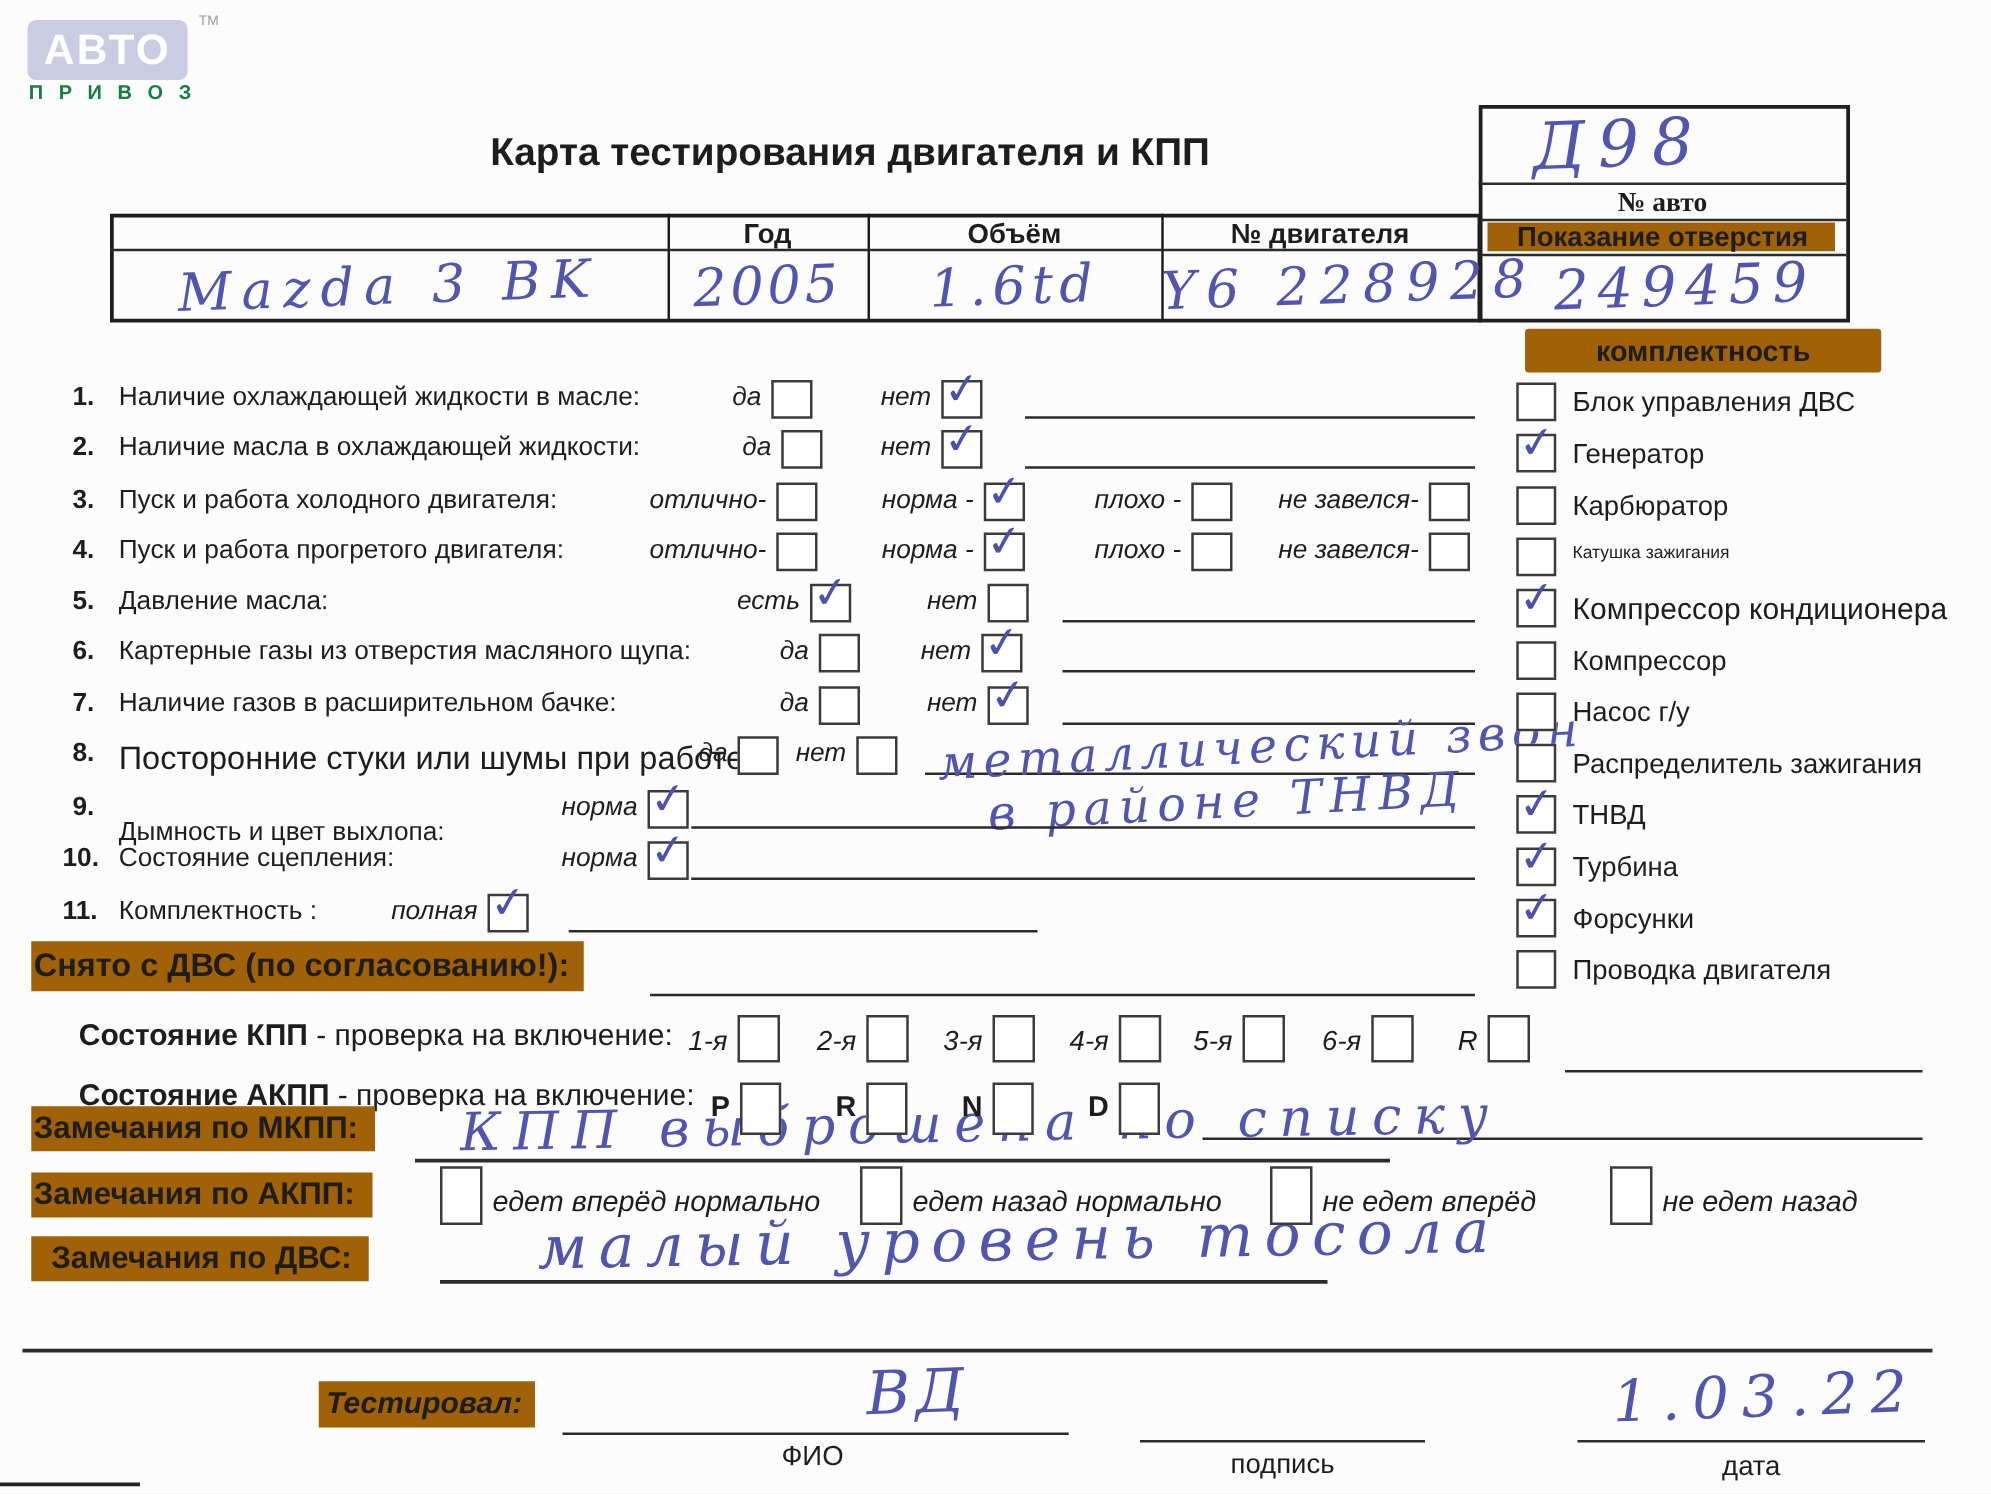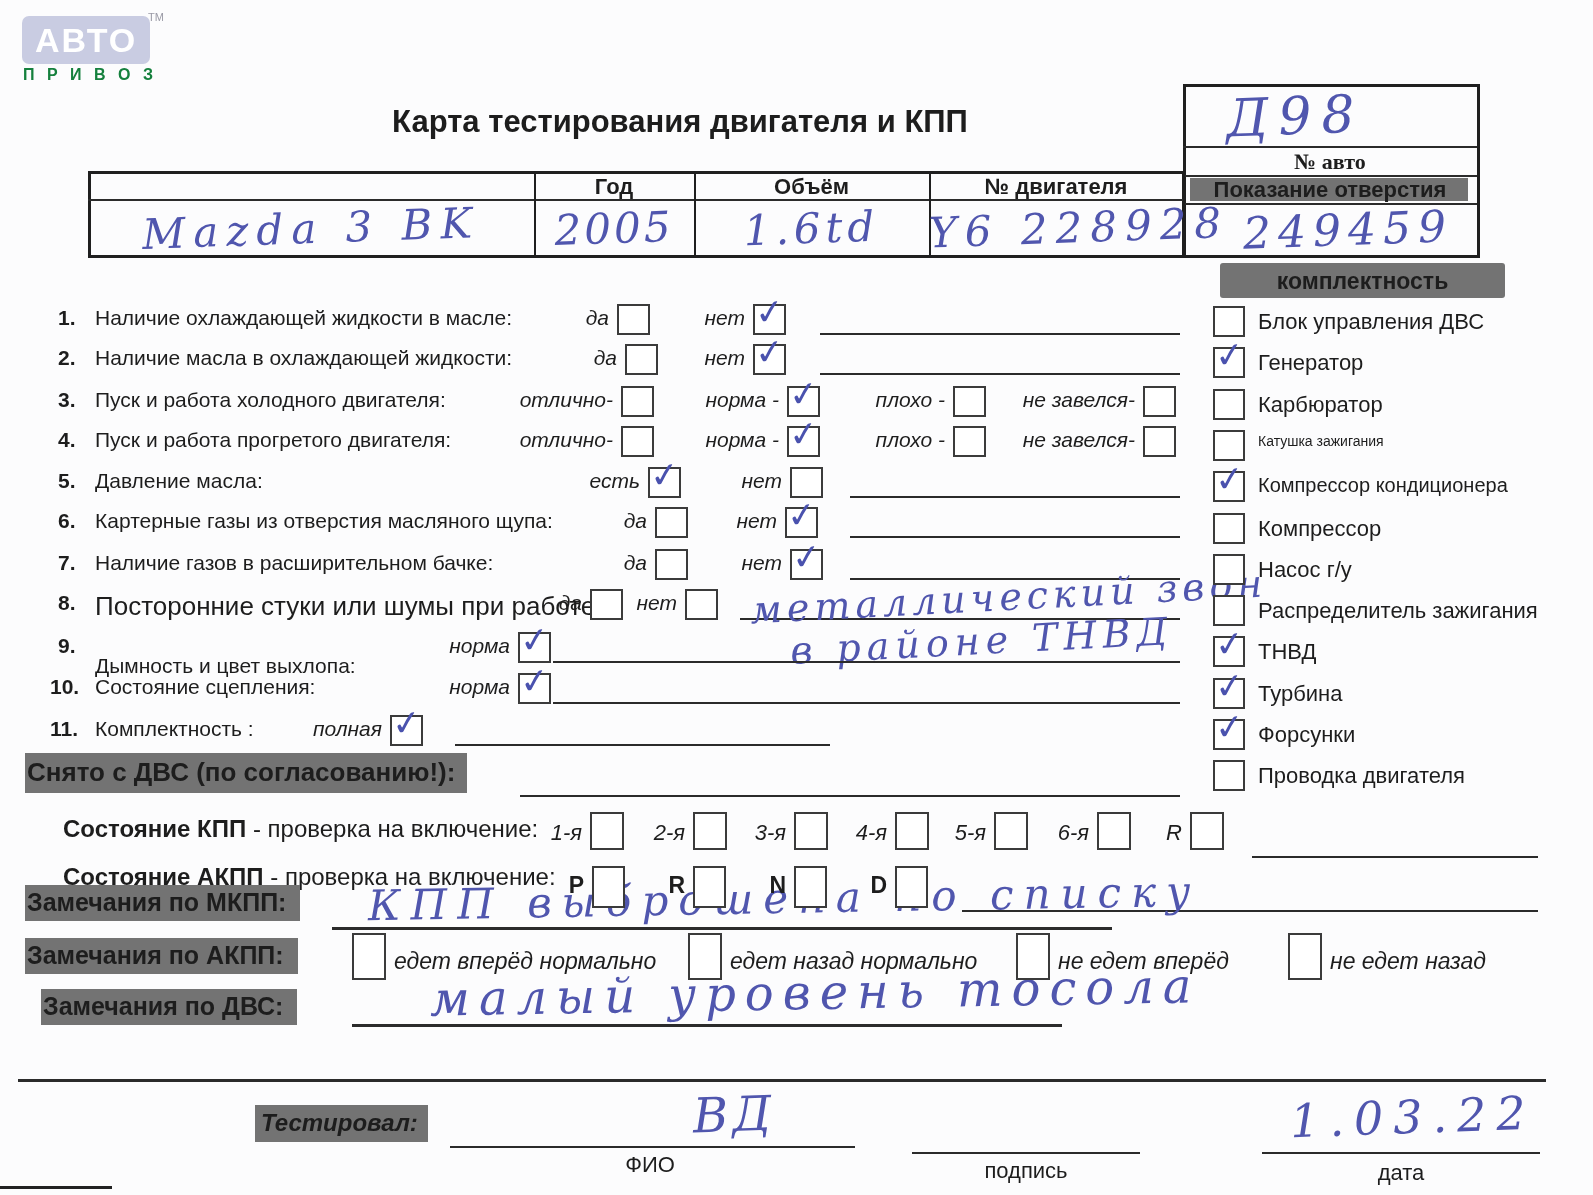--- a/index.html
+++ b/index.html
@@ -4,35 +4,35 @@
 <style>
   html,body{margin:0;padding:0;background:#e9e9e9;}
   #page{position:relative;width:1593px;height:1195px;background:#fcfcfd;overflow:hidden;
         font-family:"Liberation Sans",sans-serif;}
   .abs{position:absolute;}
   .lbl{position:absolute;color:#1d1d1d;font-family:"Liberation Sans",sans-serif;white-space:nowrap;}
   .b{font-weight:bold;}
   .it{font-style:italic;}
   .box{position:absolute;border:2px solid #3b3b3b;background:#fff;}
   .line{position:absolute;background:#2b2b2b;height:2px;}
-  .hl{background:#737373;}
+  .hl{background:#a16207;}
   .hw{position:absolute;color:#5056ae;font-family:"DejaVu Serif",serif;font-style:italic;white-space:nowrap;}
   .chk{position:absolute;color:#4a52ae;font-weight:bold;font-family:"DejaVu Sans",sans-serif;
        transform:rotate(-6deg);pointer-events:none;}
   .cell-border{position:absolute;border:3px solid #1f1f1f;background:transparent;}
 </style>
 </head>
 <body>
 
 <div id="page">
 
   <div class="abs" style="left:22px;top:16px;width:128px;height:48px;background:#c9cce2;border-radius:7px;"></div>
   <div class="lbl b" style="left:22px;top:21px;width:128px;text-align:center;color:#ffffff;font-size:34px;letter-spacing:2px;">АВТО</div>
   <div class="lbl b" style="left:10px;top:66px;width:160px;text-align:center;color:#15803d;font-size:16px;letter-spacing:4px;">П Р И В О З</div>
-  <div class="lbl" style="left:148px;top:11px;font-size:11px;color:#9a9aa6;">TM</div>
+  <div class="lbl" style="left:159px;top:11px;font-size:11px;color:#9a9aa6;">TM</div>
 
   <div class="lbl b" style="left:320px;top:104px;width:720px;text-align:center;font-size:31px;">Карта тестирования двигателя  и КПП</div>
 
   <div class="cell-border" style="left:1183px;top:84px;width:291px;height:168px;"></div>
   <div class="line" style="left:1183px;top:146px;width:294px;"></div>
   <div class="line" style="left:1183px;top:175px;width:294px;"></div>
   <div class="line" style="left:1183px;top:203px;width:294px;"></div>
   <div class="abs hl" style="left:1190px;top:178px;width:278px;height:23px;"></div>
   <div class="lbl b" style="left:1183px;top:149px;width:294px;text-align:center;font-size:22px;font-family:Liberation Serif, serif;">№ авто</div>
   <div class="lbl b" style="left:1183px;top:177px;width:294px;text-align:center;font-size:22px;">Показание отверстия</div>
@@ -66,21 +66,21 @@
     <span class="hl" style="padding:3px 14px 5px 2px;">Замечания по МКПП:</span>
   </div>
   <div class="line" style="left:332px;top:927px;width:780px;height:3px;"></div>
   <div class="hw" style="left:368px;top:874px;font-size:42px;letter-spacing:10px;transform:rotate(-1deg);">КПП выброшена по списку</div>
 
   <div class="lbl b" style="left:25px;top:941px;font-size:25px;">
     <span class="hl" style="padding:3px 14px 5px 2px;">Замечания по АКПП:</span>
   </div>
 
   <div class="lbl b" style="left:25px;top:992px;font-size:25px;">
-    <span class="hl" style="padding:3px 14px 5px 2px;margin-left:16px;">Замечания по ДВС:</span>
+    <span class="hl" style="padding:3px 14px 5px 16px;">Замечания по ДВС:</span>
   </div>
   <div class="line" style="left:352px;top:1024px;width:710px;height:3px;"></div>
   <div class="hw" style="left:430px;top:964px;font-size:48px;letter-spacing:9px;transform:rotate(-1deg);">малый уровень тосола</div>
 
   <div class="line" style="left:18px;top:1079px;width:1528px;height:3px;"></div>
 
   <div class="lbl b it" style="left:255px;top:1109px;font-size:24px;">
     <span class="hl" style="padding:4px 10px 6px 6px;">Тестировал:</span>
   </div>
   <div class="line" style="left:450px;top:1146px;width:405px;"></div>
@@ -193,21 +193,21 @@
     <div class="lbl" style="left: 1258px; top: 309px; font-size: 22px;">Блок управления ДВС</div>
     <div class="box" style="left: 1213px; top: 347.3px; width: 28px; height: 27px;"></div>
     <div class="chk" style="left: 1215px; top: 335.3px; font-size: 35px;">✓</div>
     <div class="lbl" style="left: 1258px; top: 350.3px; font-size: 22px;">Генератор</div>
     <div class="box" style="left: 1213px; top: 388.6px; width: 28px; height: 27px;"></div>
     <div class="lbl" style="left: 1258px; top: 391.6px; font-size: 22px;">Карбюратор</div>
     <div class="box" style="left: 1213px; top: 429.9px; width: 28px; height: 27px;"></div>
     <div class="lbl" style="left: 1258px; top: 432.9px; font-size: 14px;">Катушка зажигания</div>
     <div class="box" style="left: 1213px; top: 471.2px; width: 28px; height: 27px;"></div>
     <div class="chk" style="left: 1215px; top: 459.2px; font-size: 35px;">✓</div>
-    <div class="lbl" style="left: 1258px; top: 474.2px; font-size: 20px;">Компрессор кондиционера</div>
+    <div class="lbl" style="left: 1258px; top: 474.2px; font-size: 24px;">Компрессор кондиционера</div>
     <div class="box" style="left: 1213px; top: 512.5px; width: 28px; height: 27px;"></div>
     <div class="lbl" style="left: 1258px; top: 515.5px; font-size: 22px;">Компрессор</div>
     <div class="box" style="left: 1213px; top: 553.8px; width: 28px; height: 27px;"></div>
     <div class="lbl" style="left: 1258px; top: 556.8px; font-size: 22px;">Насос г/у</div>
     <div class="box" style="left: 1213px; top: 595.1px; width: 28px; height: 27px;"></div>
     <div class="lbl" style="left: 1258px; top: 598.1px; font-size: 22px;">Распределитель зажигания</div>
     <div class="box" style="left: 1213px; top: 636.4px; width: 28px; height: 27px;"></div>
     <div class="chk" style="left: 1215px; top: 624.4px; font-size: 35px;">✓</div>
     <div class="lbl" style="left: 1258px; top: 639.4px; font-size: 22px;">ТНВД</div>
     <div class="box" style="left: 1213px; top: 677.7px; width: 28px; height: 27px;"></div>

